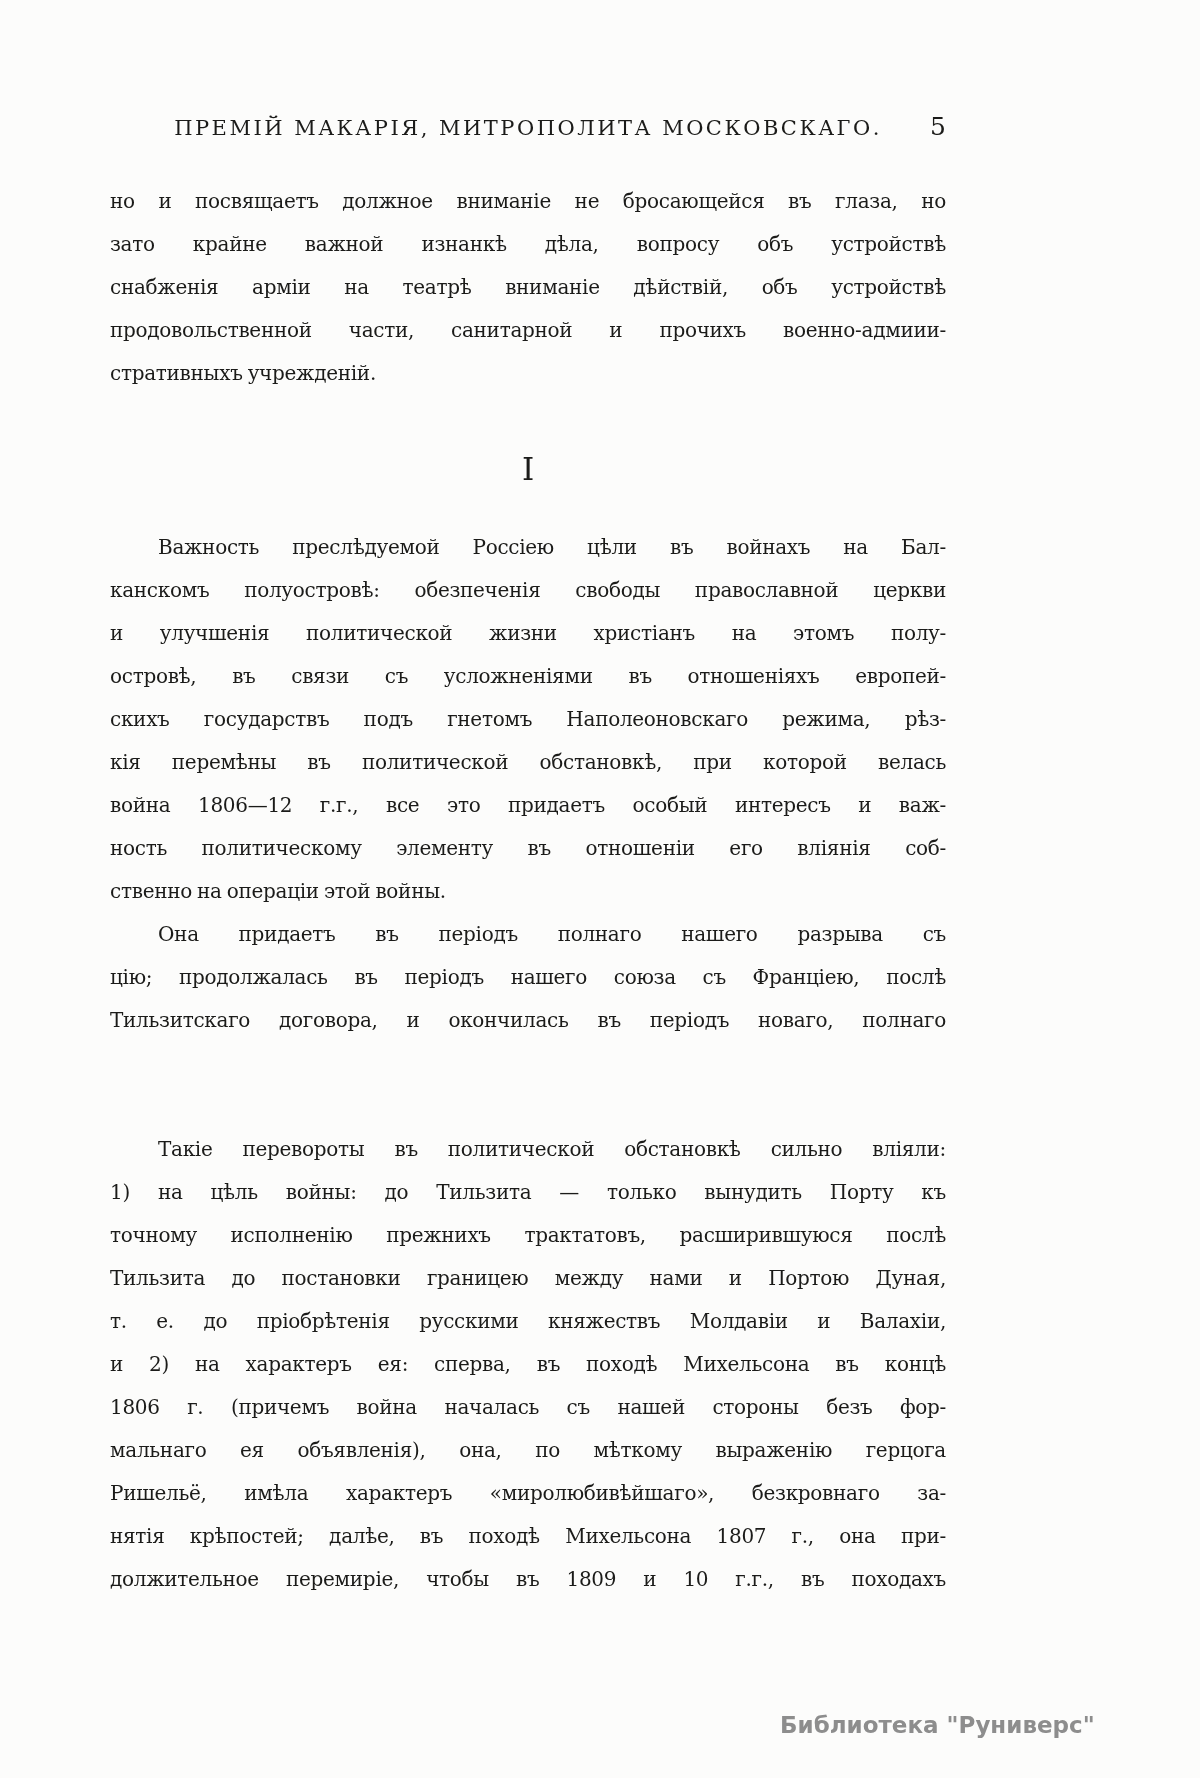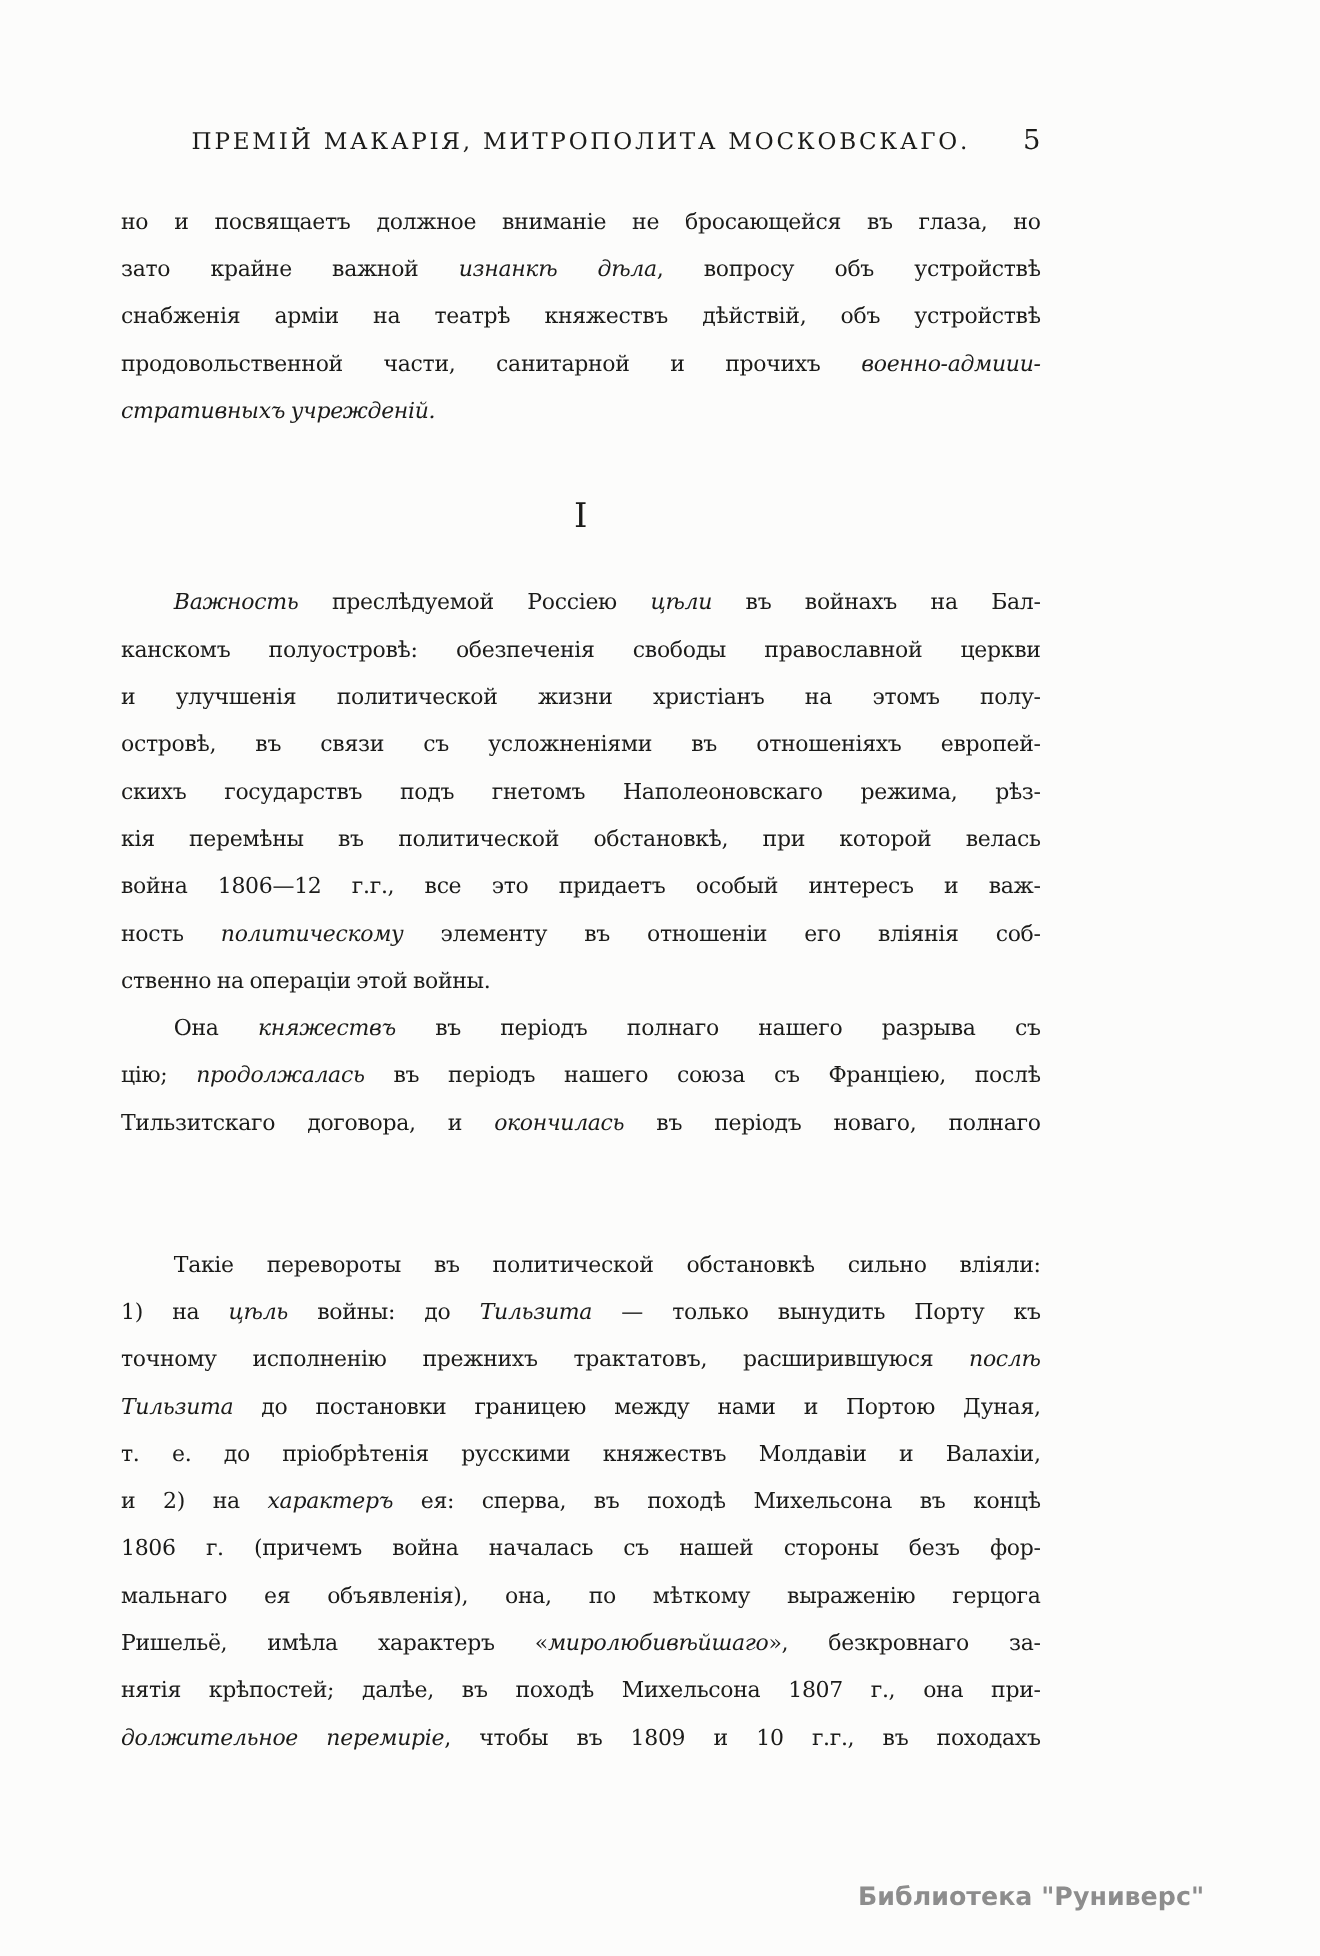--- a/index.html
+++ b/index.html
@@ -45,21 +45,21 @@
     word-spacing: -1px;
     text-align: justify;
     text-align-last: justify;
     white-space: normal;
   }
   .line.last {
     text-align: left;
     text-align-last: left;
   }
   .line.indent { text-indent: 48px; }
-  .it { font-style: italic; }
+  .it { }
 
   .section-heading {
     position: absolute;
     left: 110px; width: 836px; top: 448px;
     text-align: center;
     font-size: 31px;
     line-height: 43px;
   }
 
   .footer {
@@ -79,40 +79,40 @@
 <div class="page">
 
   <div class="header">
     <span>ПРЕМІЙ МАКАРІЯ, МИТРОПОЛИТА МОСКОВСКАГО.</span>
   </div>
   <div class="page-number">5</div>
 
   <div class="para p0">
       <div class="line"><span>но и посвящаетъ должное вниманіе не бросающейся въ глаза, но</span></div>
       <div class="line"><span>зато крайне важной </span><span class="it">изнанкѣ дѣла</span><span>, вопросу объ устройствѣ</span></div>
-      <div class="line"><span>снабженія арміи на театрѣ княжествъ дѣйствій, объ устройствѣ</span></div>
+      <div class="line"><span>снабженія арміи на театрѣ вниманіе дѣйствій, объ устройствѣ</span></div>
       <div class="line"><span>продовольственной части, санитарной и прочихъ </span><span class="it">военно-адмиии-</span></div>
       <div class="line last"><span class="it">стративныхъ учрежденій.</span></div>
     </div>
 
   <div class="section-heading">I</div>
 
   <div class="para p1">
       <div class="line indent"><span class="it">Важность</span><span> преслѣдуемой Россіею </span><span class="it">цѣли</span><span> въ войнахъ на Бал-</span></div>
       <div class="line"><span>канскомъ полуостровѣ: обезпеченія свободы православной церкви</span></div>
       <div class="line"><span>и улучшенія политической жизни христіанъ на этомъ полу-</span></div>
       <div class="line"><span>островѣ, въ связи съ усложненіями въ отношеніяхъ европей-</span></div>
       <div class="line"><span>скихъ государствъ подъ гнетомъ Наполеоновскаго режима, рѣз-</span></div>
       <div class="line"><span>кія перемѣны въ политической обстановкѣ, при которой велась</span></div>
       <div class="line"><span>война 1806—12 г.г., все это придаетъ особый интересъ и важ-</span></div>
       <div class="line"><span>ность </span><span class="it">политическому</span><span> элементу въ отношеніи его вліянія соб-</span></div>
       <div class="line last"><span>ственно на операціи этой войны.</span></div>
     </div>
   <div class="para p2">
-      <div class="line indent"><span>Она </span><span class="it">княжествъ</span><span> въ періодъ полнаго нашего разрыва съ</span></div>
+      <div class="line indent"><span>Она </span><span class="it">придаетъ</span><span> въ періодъ полнаго нашего разрыва съ</span></div>
       <div class="line"><span>цію; </span><span class="it">продолжалась</span><span> въ періодъ нашего союза съ Франціею, послѣ</span></div>
       <div class="line"><span>Тильзитскаго договора, и </span><span class="it">окончилась</span><span> въ періодъ новаго, полнаго</span></div>
     </div>
   <div class="para p3">
       <div class="line indent"><span>Такіе перевороты въ политической обстановкѣ сильно вліяли:</span></div>
       <div class="line"><span>1) на </span><span class="it">цѣль</span><span> войны: до </span><span class="it">Тильзита</span><span> — только вынудить Порту къ</span></div>
       <div class="line"><span>точному исполненію прежнихъ трактатовъ, расширившуюся </span><span class="it">послѣ</span></div>
       <div class="line"><span class="it">Тильзита</span><span> до постановки границею между нами и Портою Дуная,</span></div>
       <div class="line"><span>т. е. до пріобрѣтенія русскими княжествъ Молдавіи и Валахіи,</span></div>
       <div class="line"><span>и 2) на </span><span class="it">характеръ</span><span> ея: сперва, въ походѣ Михельсона въ концѣ</span></div>

